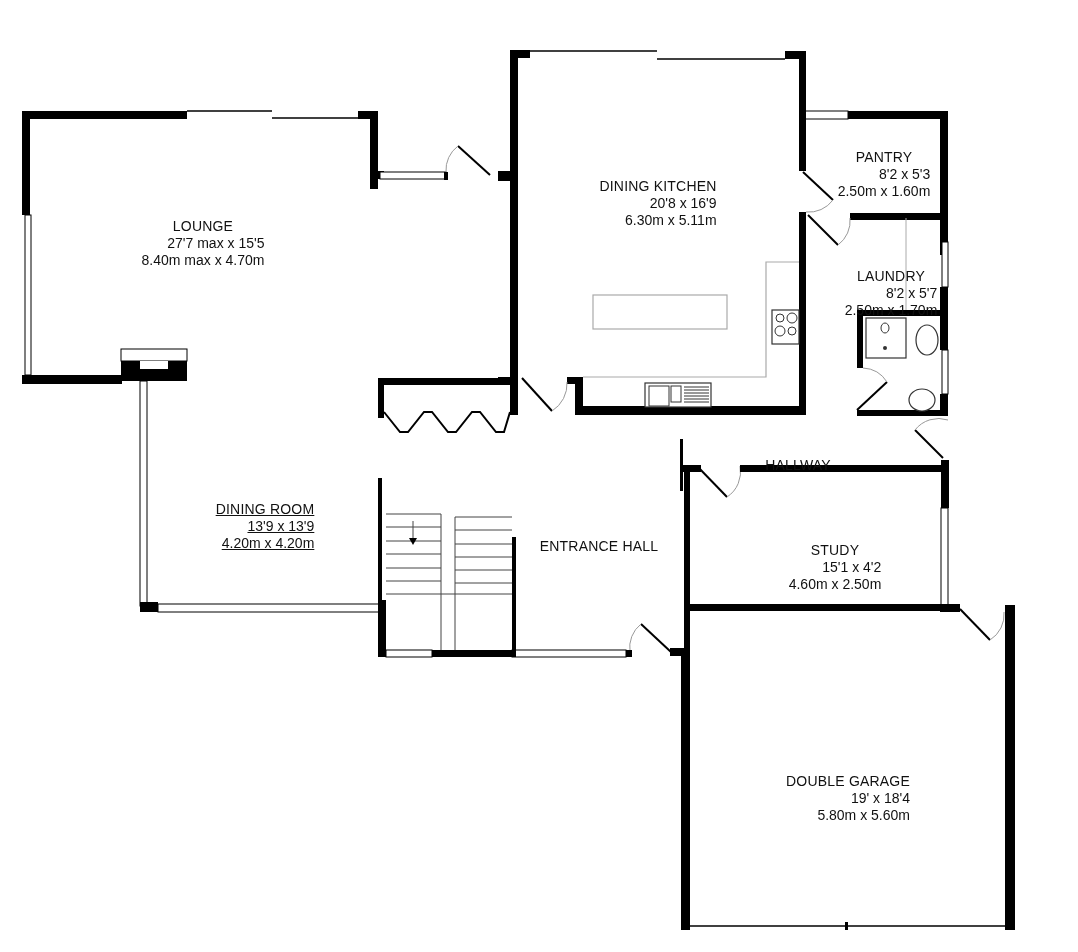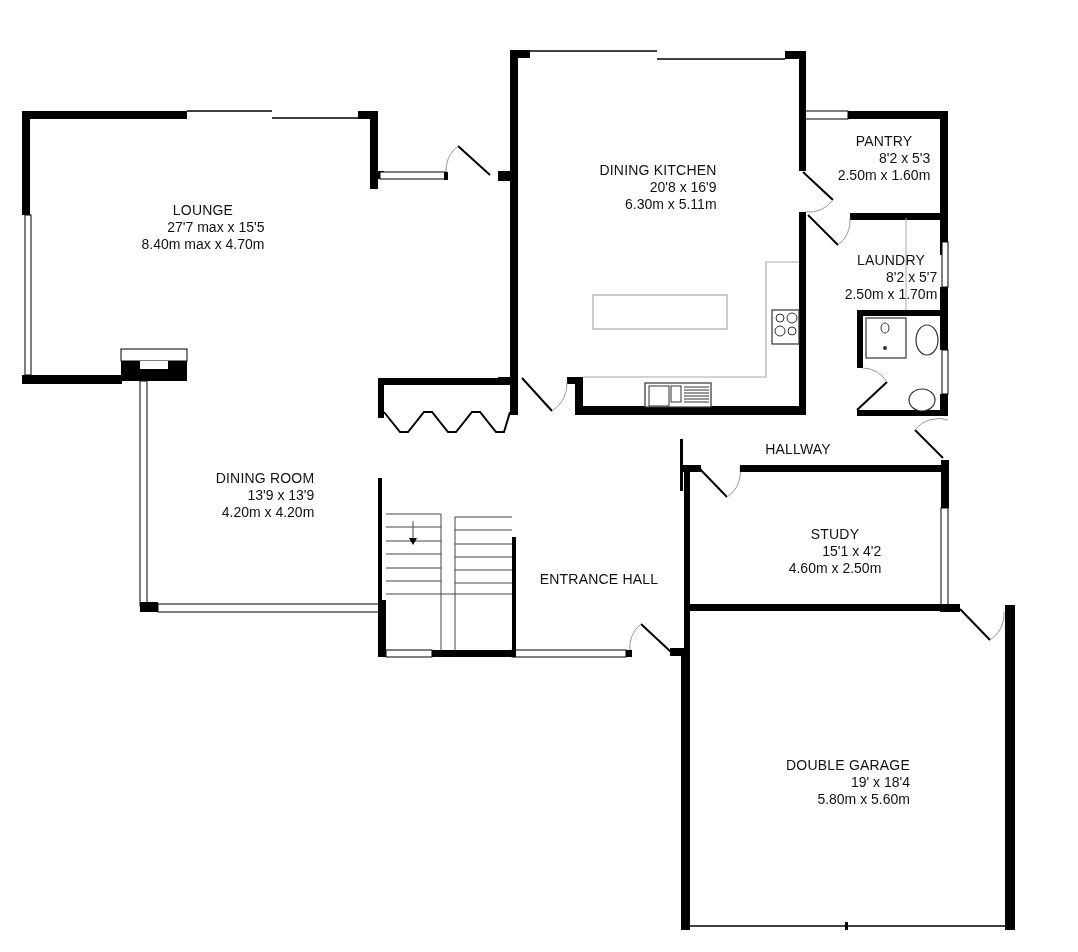--- a/index.html
+++ b/index.html
@@ -1,19 +1,19 @@
 <!DOCTYPE html>
 <html><head>
 <meta charset="utf-8">
 <style>
   html, body { margin: 0; padding: 0; background: #ffffff; }
   body { width: 1078px; height: 952px; position: relative; overflow: hidden; font-family: "Liberation Sans", sans-serif; }
   #plan { position: absolute; left: 0; top: 0; width: 1078px; height: 952px; }
   .room-label { position: absolute; text-align: center; color: #111; font-size: 14px; line-height: 17px; transform: translateX(-50%); white-space: nowrap; }
-  .room-label .name { display: block; letter-spacing: 0.2px; }
+  .room-label .name { display: block; letter-spacing: 0.2px; margin-top: 16px; }
   .room-label .imp, .room-label .met { display: block; text-align: right; }
   .wall { fill: #000; }
   .win { fill: #fff; stroke: #000; stroke-width: 1; }
   .swing { stroke: #999; stroke-width: 1; fill: none; }
   .fix { stroke: #aaa; stroke-width: 1.2; fill: none; }
   .fixd { stroke: #333; stroke-width: 1.2; fill: #fff; }
 </style>
 </head>
 <body>
 
@@ -192,26 +192,26 @@
   <span class="met">2.50m x 1.60m</span>
 </div>
 <div class="room-label" style="left:891px; top:252px;">
   <span class="name">LAUNDRY</span>
   <span class="imp">8'2 x 5'7</span>
   <span class="met">2.50m x 1.70m</span>
 </div>
 <div class="room-label" style="left:798px; top:441px;">
   <span class="name">HALLWAY</span>
 </div>
-<div class="room-label" style="left:265px; top:470px;">
+<div class="room-label" style="left:265px; top:485px;text-decoration:underline;">
   <span class="name">DINING ROOM</span>
   <span class="imp">13'9 x 13'9</span>
   <span class="met">4.20m x 4.20m</span>
 </div>
-<div class="room-label" style="left:599px; top:571px;">
+<div class="room-label" style="left:599px; top:522px;">
   <span class="name">ENTRANCE HALL</span>
 </div>
 <div class="room-label" style="left:835px; top:526px;">
   <span class="name">STUDY</span>
   <span class="imp">15'1 x 4'2</span>
   <span class="met">4.60m x 2.50m</span>
 </div>
 <div class="room-label" style="left:848px; top:757px;">
   <span class="name">DOUBLE GARAGE</span>
   <span class="imp">19' x 18'4</span>

